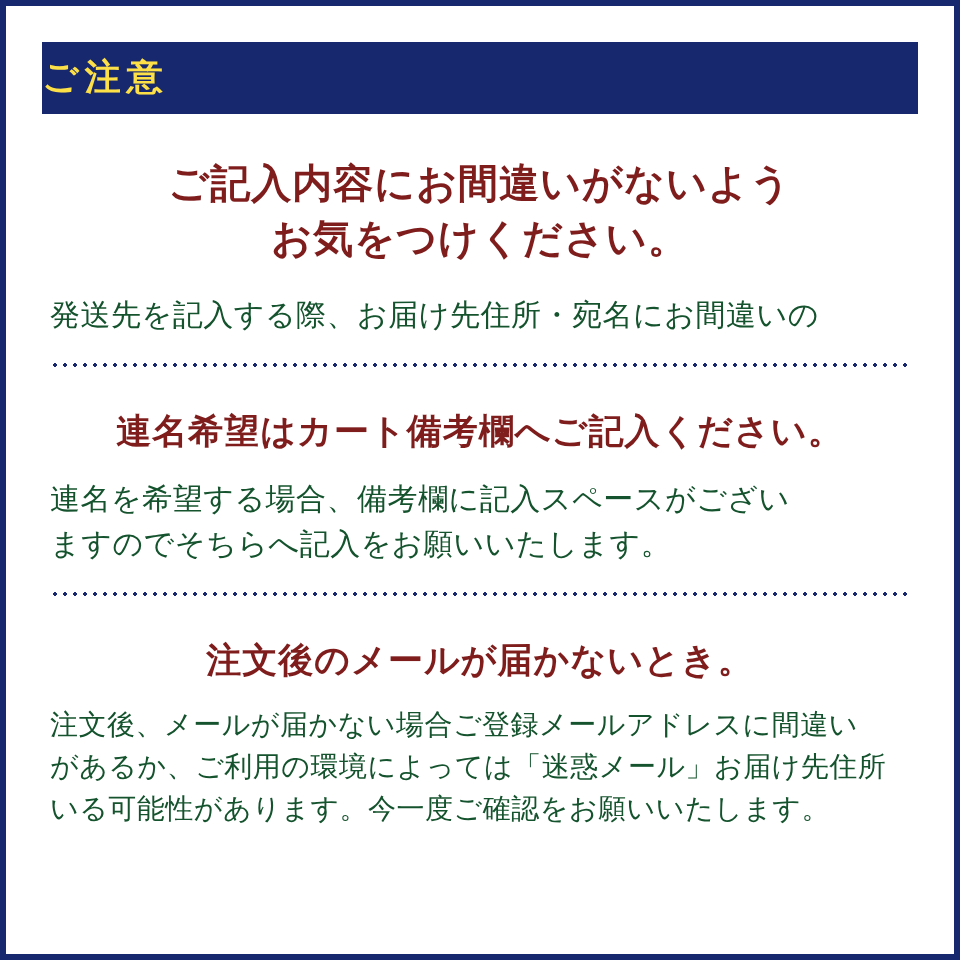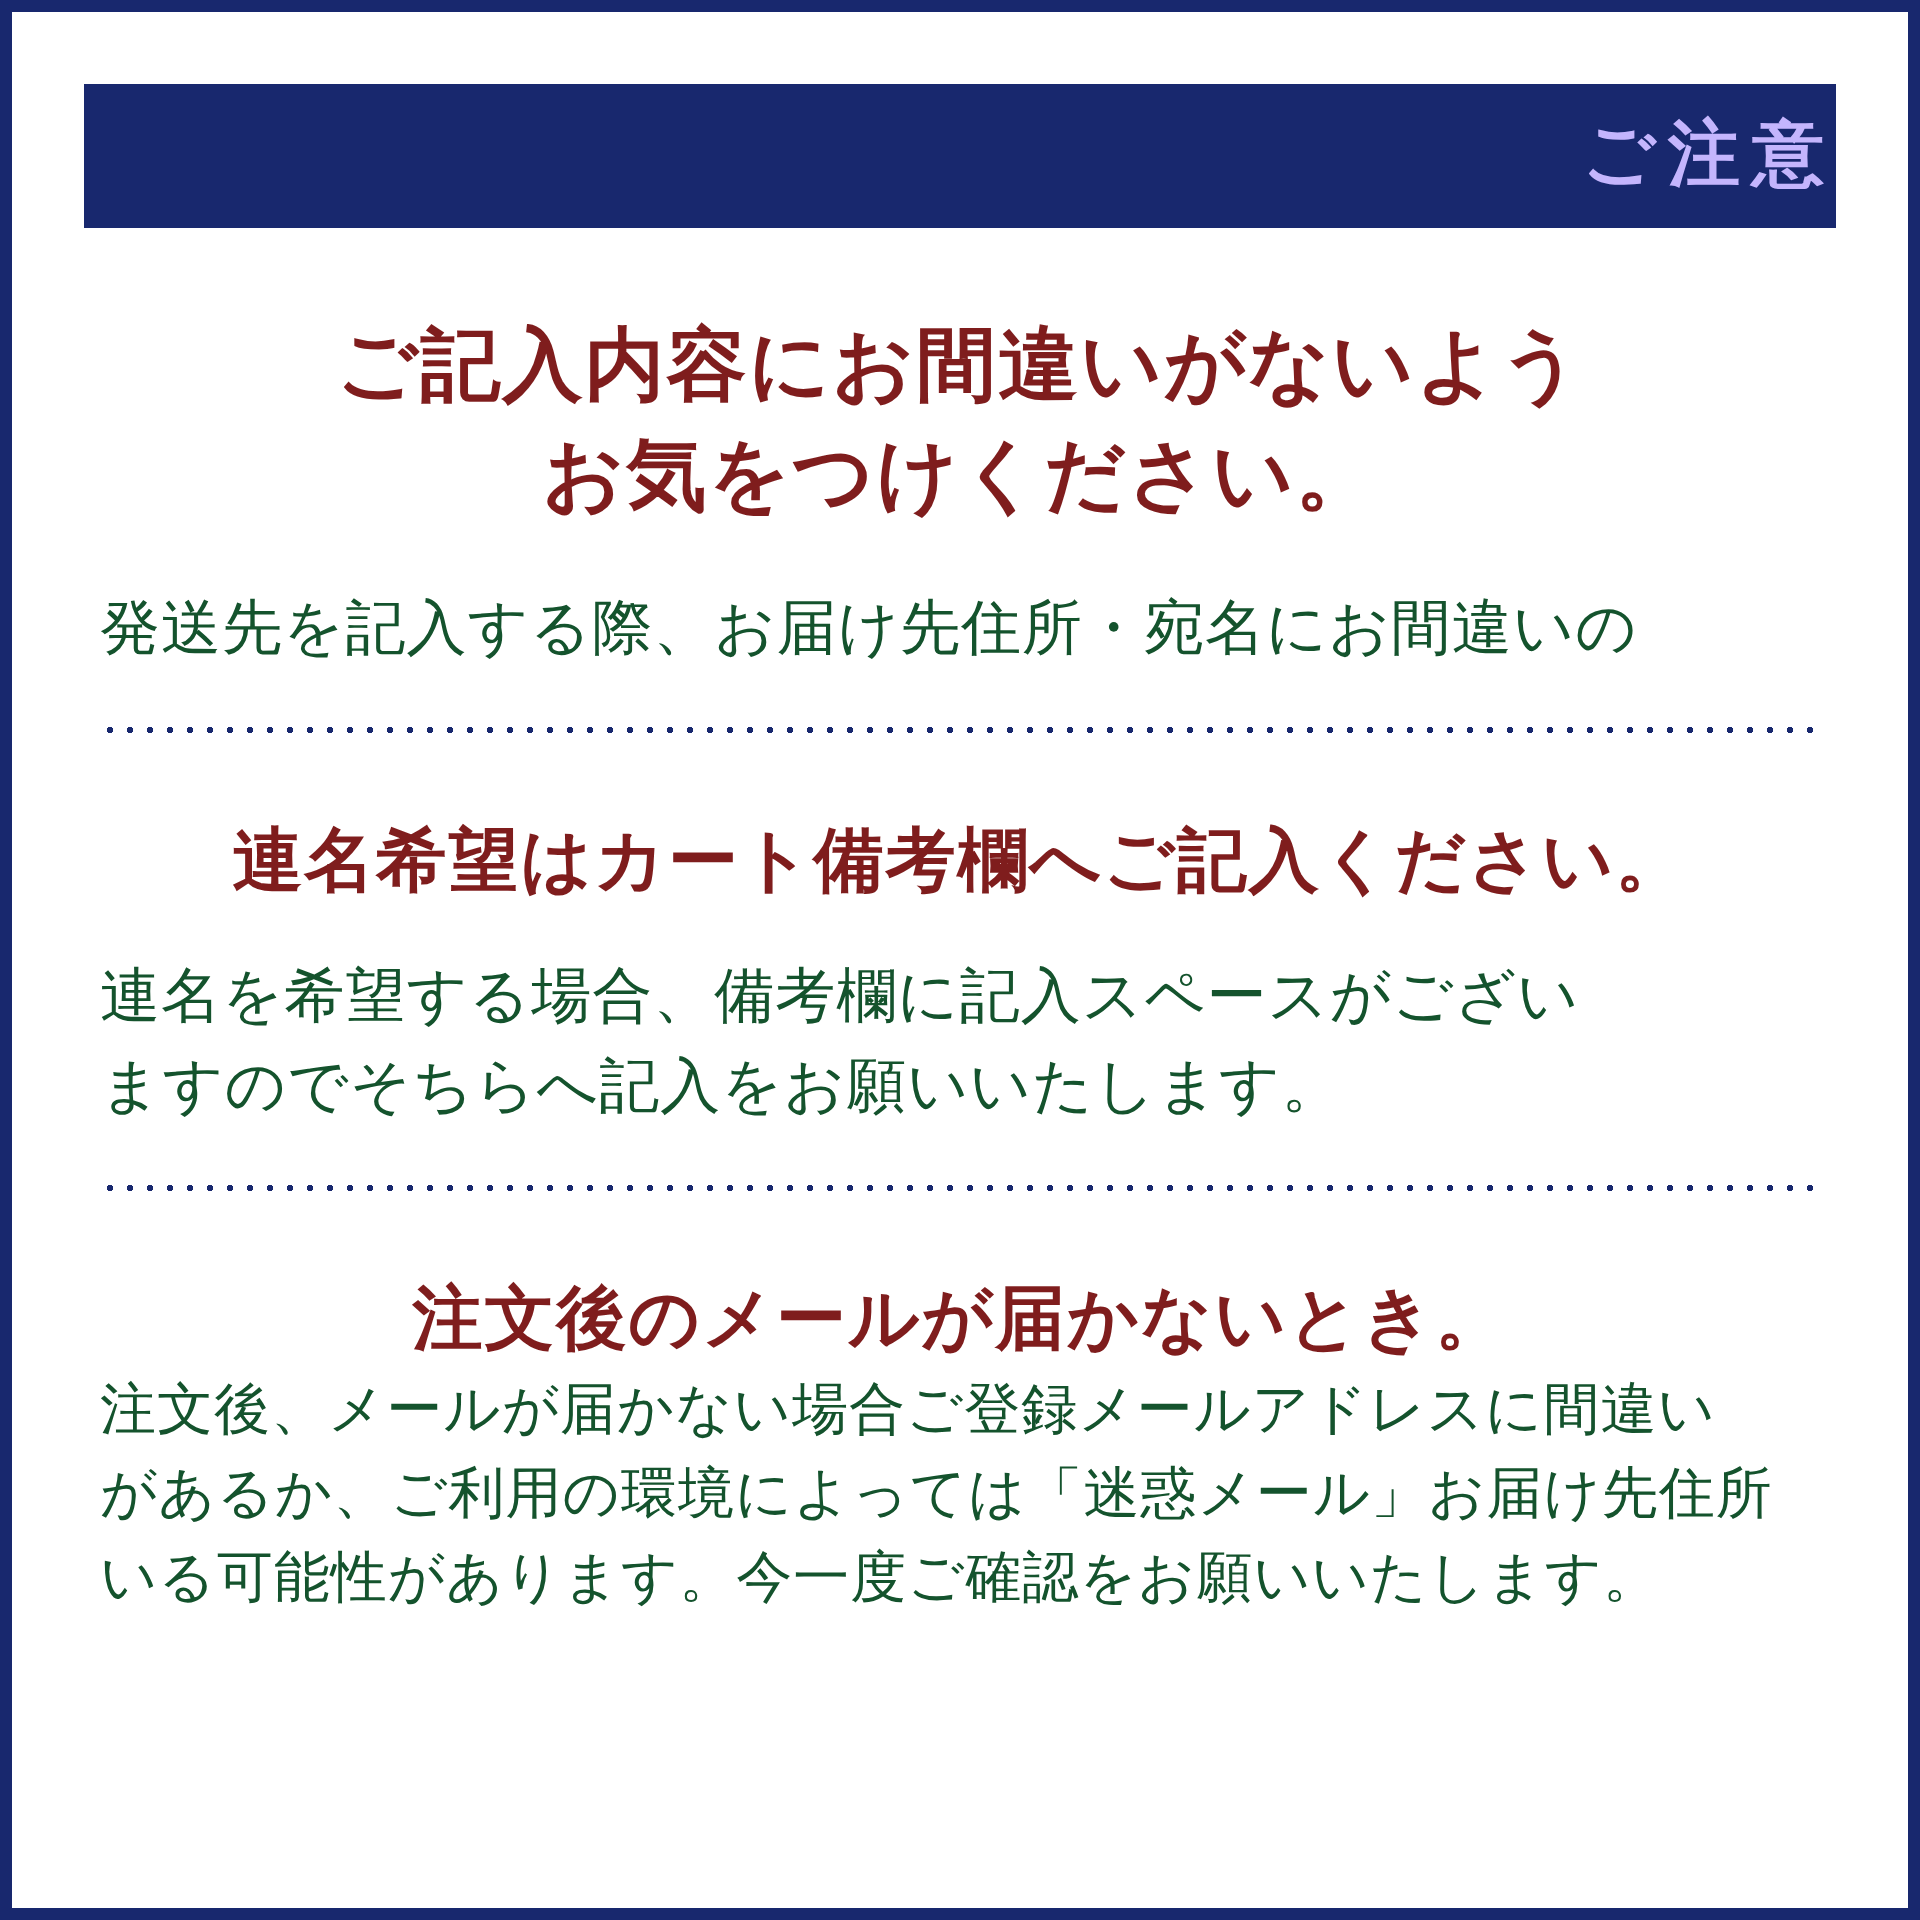--- a/index.html
+++ b/index.html
@@ -24,22 +24,22 @@
   .inner {
     position: relative;
     width: 100%;
     height: 100%;
     box-sizing: border-box;
     padding: 0;
   }
   .header-bar {
     margin: 36px 36px 0 36px;
     background: #18286e;
-    color: #c4b5fd;
-    text-align: right;
+    color: #fde047;
+    text-align: left;
     font-size: 36px;
     font-weight: bold;
     letter-spacing: 6px;
     line-height: 1;
     padding: 17px 0 19px 0;
   }
   .content {
     padding: 0 44px;
     box-sizing: border-box;
   }
@@ -78,20 +78,21 @@
     font-size: 30px;
     margin-top: 20px;
   }
   
   .s3 .sec-heading {
     font-size: 35px;
     margin-top: 34px;
   }
   .s3 .sec-body {
     font-size: 28px;
+    margin-top: 20px;
   }
   .divider {
     margin: 26px 0 0 0;
     height: 4px;
     background-image: radial-gradient(circle, #18286e 1.6px, rgba(255,255,255,0) 1.7px);
     background-size: 10px 4px;
     background-repeat: repeat-x;
     background-position: left center;
   }
   .nowrap-line {

